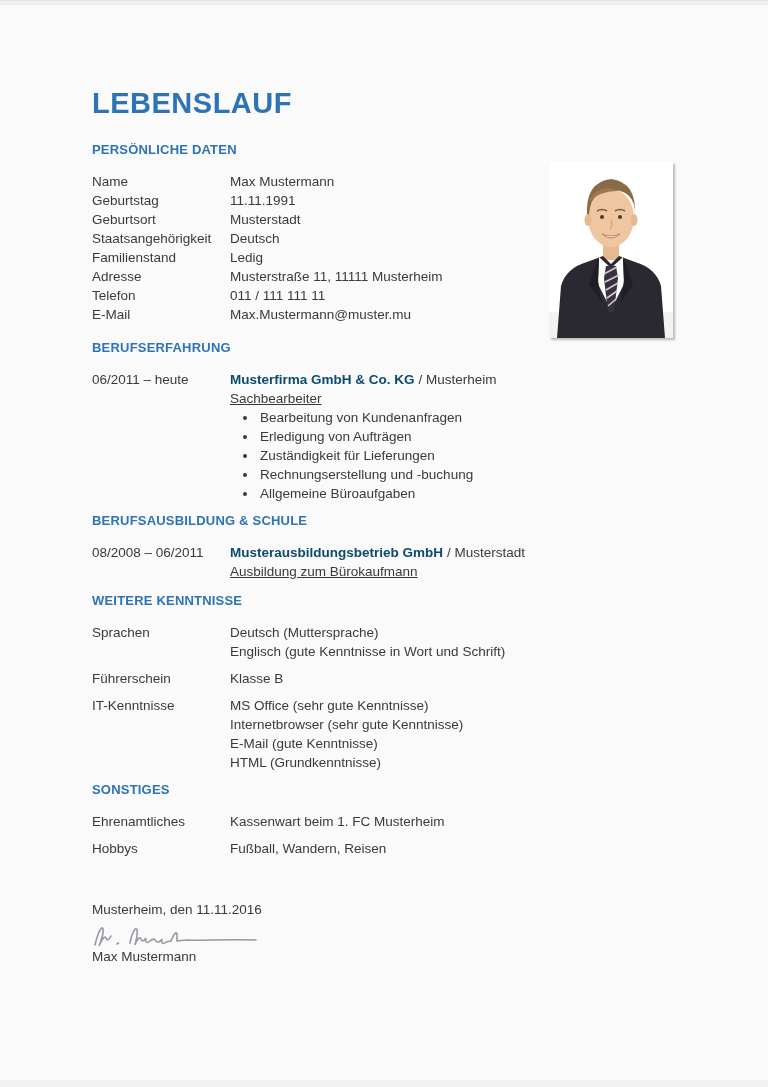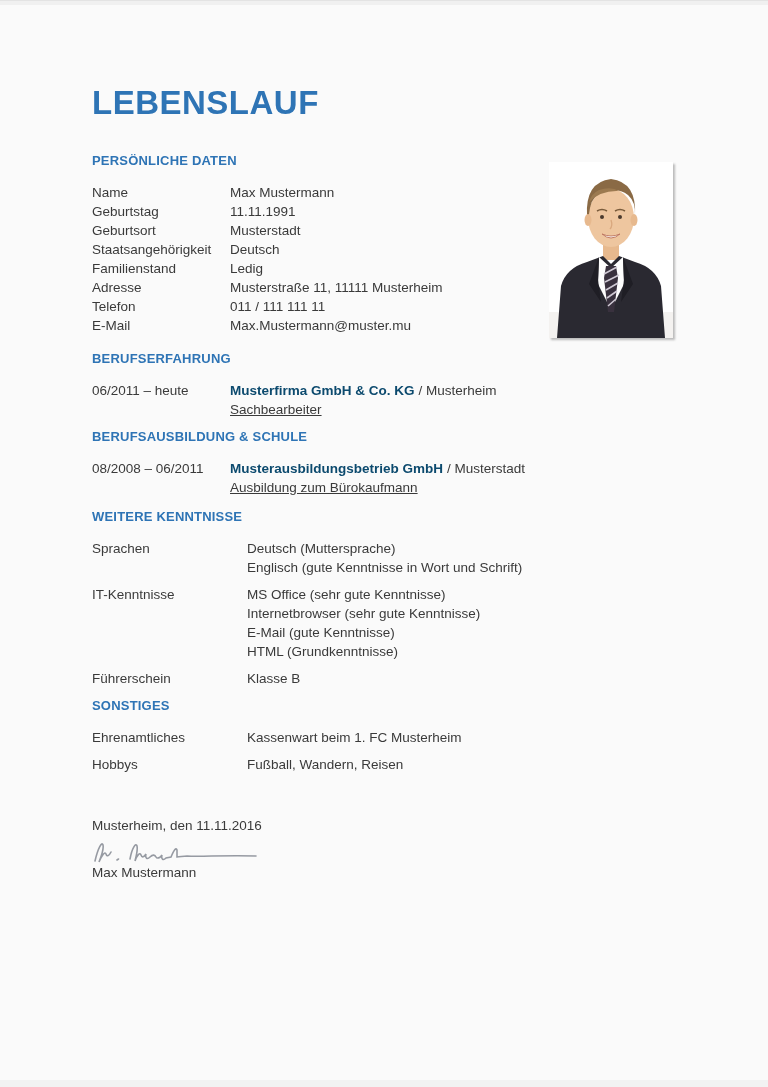--- a/index.html
+++ b/index.html
@@ -10,41 +10,41 @@
     background:#fafafa;
     box-sizing:border-box;
     padding:86px 88px 0 92px;
     font-family:"Liberation Sans",sans-serif;
     color:#3a3a3a;
     overflow:hidden;
   }
   .edge-top{position:absolute;top:0;left:0;right:0;height:4px;background:#f0f0f0;border-top:1px solid #e3e3e3;}
   .edge-bottom{position:absolute;bottom:0;left:0;right:0;height:7px;background:#f2f2f2;}
   h1{
-    margin:0 0 33px 0;
-    font-size:33px;line-height:34px;
+    margin:0 0 22px 0;
+    font-size:29px;line-height:34px;
     font-weight:700;color:var(--accent);
     letter-spacing:0.5px;
   }
   h2{
     margin:0 0 14px 0;
     font-size:13px;line-height:16px;
     font-weight:700;color:var(--accent);
     letter-spacing:0.2px;
   }
   .sec{position:relative;}
   .sec-personal{margin-bottom:16px;}
   .sec-experience{margin-bottom:10px;}
   .sec-education{margin-bottom:12px;}
   .sec-skills{margin-bottom:10px;}
   .row,.entry{
     display:grid;grid-template-columns:138px 1fr;
     font-size:13.5px;line-height:19px;
   }
-  .skill-row{margin-bottom:8px;gap:17px;}
+  .skill-row{margin-bottom:8px;}
   .entry{margin-bottom:10px;}
   .lbl{color:#3a3a3a;}
   .val{color:#3a3a3a;}
   .org{font-weight:700;color:#0c4a6e;}
   .loc{margin-left:4px;}
   .role{text-decoration:underline;}
   ul.bullets{margin:0;padding:0 0 0 28px;list-style:disc;}
   ul.bullets li{line-height:19px;padding-left:2px;}
   .photo{
     position:absolute;
@@ -139,20 +139,27 @@
   </div>
 
   <section class="sec sec-experience">
     <h2>BERUFSERFAHRUNG</h2>
     <div id="experience-entries">
         <div class="entry">
     <div class="lbl">06/2011 – heute</div>
     <div class="val">
       <div><span class="org">Musterfirma GmbH &amp; Co. KG</span><span class="loc">/ Musterheim</span></div>
       <div class="role">Sachbearbeiter</div>
+      <ul class="bullets">
+              <li>Bearbeitung von Kundenanfragen</li>
+              <li>Erledigung von Aufträgen</li>
+              <li>Zuständigkeit für Lieferungen</li>
+              <li>Rechnungserstellung und -buchung</li>
+              <li>Allgemeine Büroaufgaben</li>
+            </ul>
     </div>
   </div>
       </div>
   </section>
 
   <section class="sec sec-education">
     <h2>BERUFSAUSBILDUNG &amp; SCHULE</h2>
     <div id="education-entries">
         <div class="entry">
     <div class="lbl">08/2008 – 06/2011</div>
@@ -169,32 +176,32 @@
     <h2>WEITERE KENNTNISSE</h2>
     <div id="skills-rows">
         <div class="row skill-row">
     <div class="lbl">Sprachen</div>
     <div class="val lines">
             <div>Deutsch (Muttersprache)</div>
             <div>Englisch (gute Kenntnisse in Wort und Schrift)</div>
           </div>
   </div>
         <div class="row skill-row">
+    <div class="lbl">Führerschein</div>
+    <div class="val lines">
+            <div>Klasse B</div>
+          </div>
+  </div>
+        <div class="row skill-row">
     <div class="lbl">IT-Kenntnisse</div>
     <div class="val lines">
             <div>MS Office (sehr gute Kenntnisse)</div>
             <div>Internetbrowser (sehr gute Kenntnisse)</div>
             <div>E-Mail (gute Kenntnisse)</div>
             <div>HTML (Grundkenntnisse)</div>
-          </div>
-  </div>
-        <div class="row skill-row">
-    <div class="lbl">Führerschein</div>
-    <div class="val lines">
-            <div>Klasse B</div>
           </div>
   </div>
       </div>
   </section>
 
   <section class="sec sec-misc">
     <h2>SONSTIGES</h2>
     <div id="misc-rows">
         <div class="row skill-row">
     <div class="lbl">Ehrenamtliches</div>

